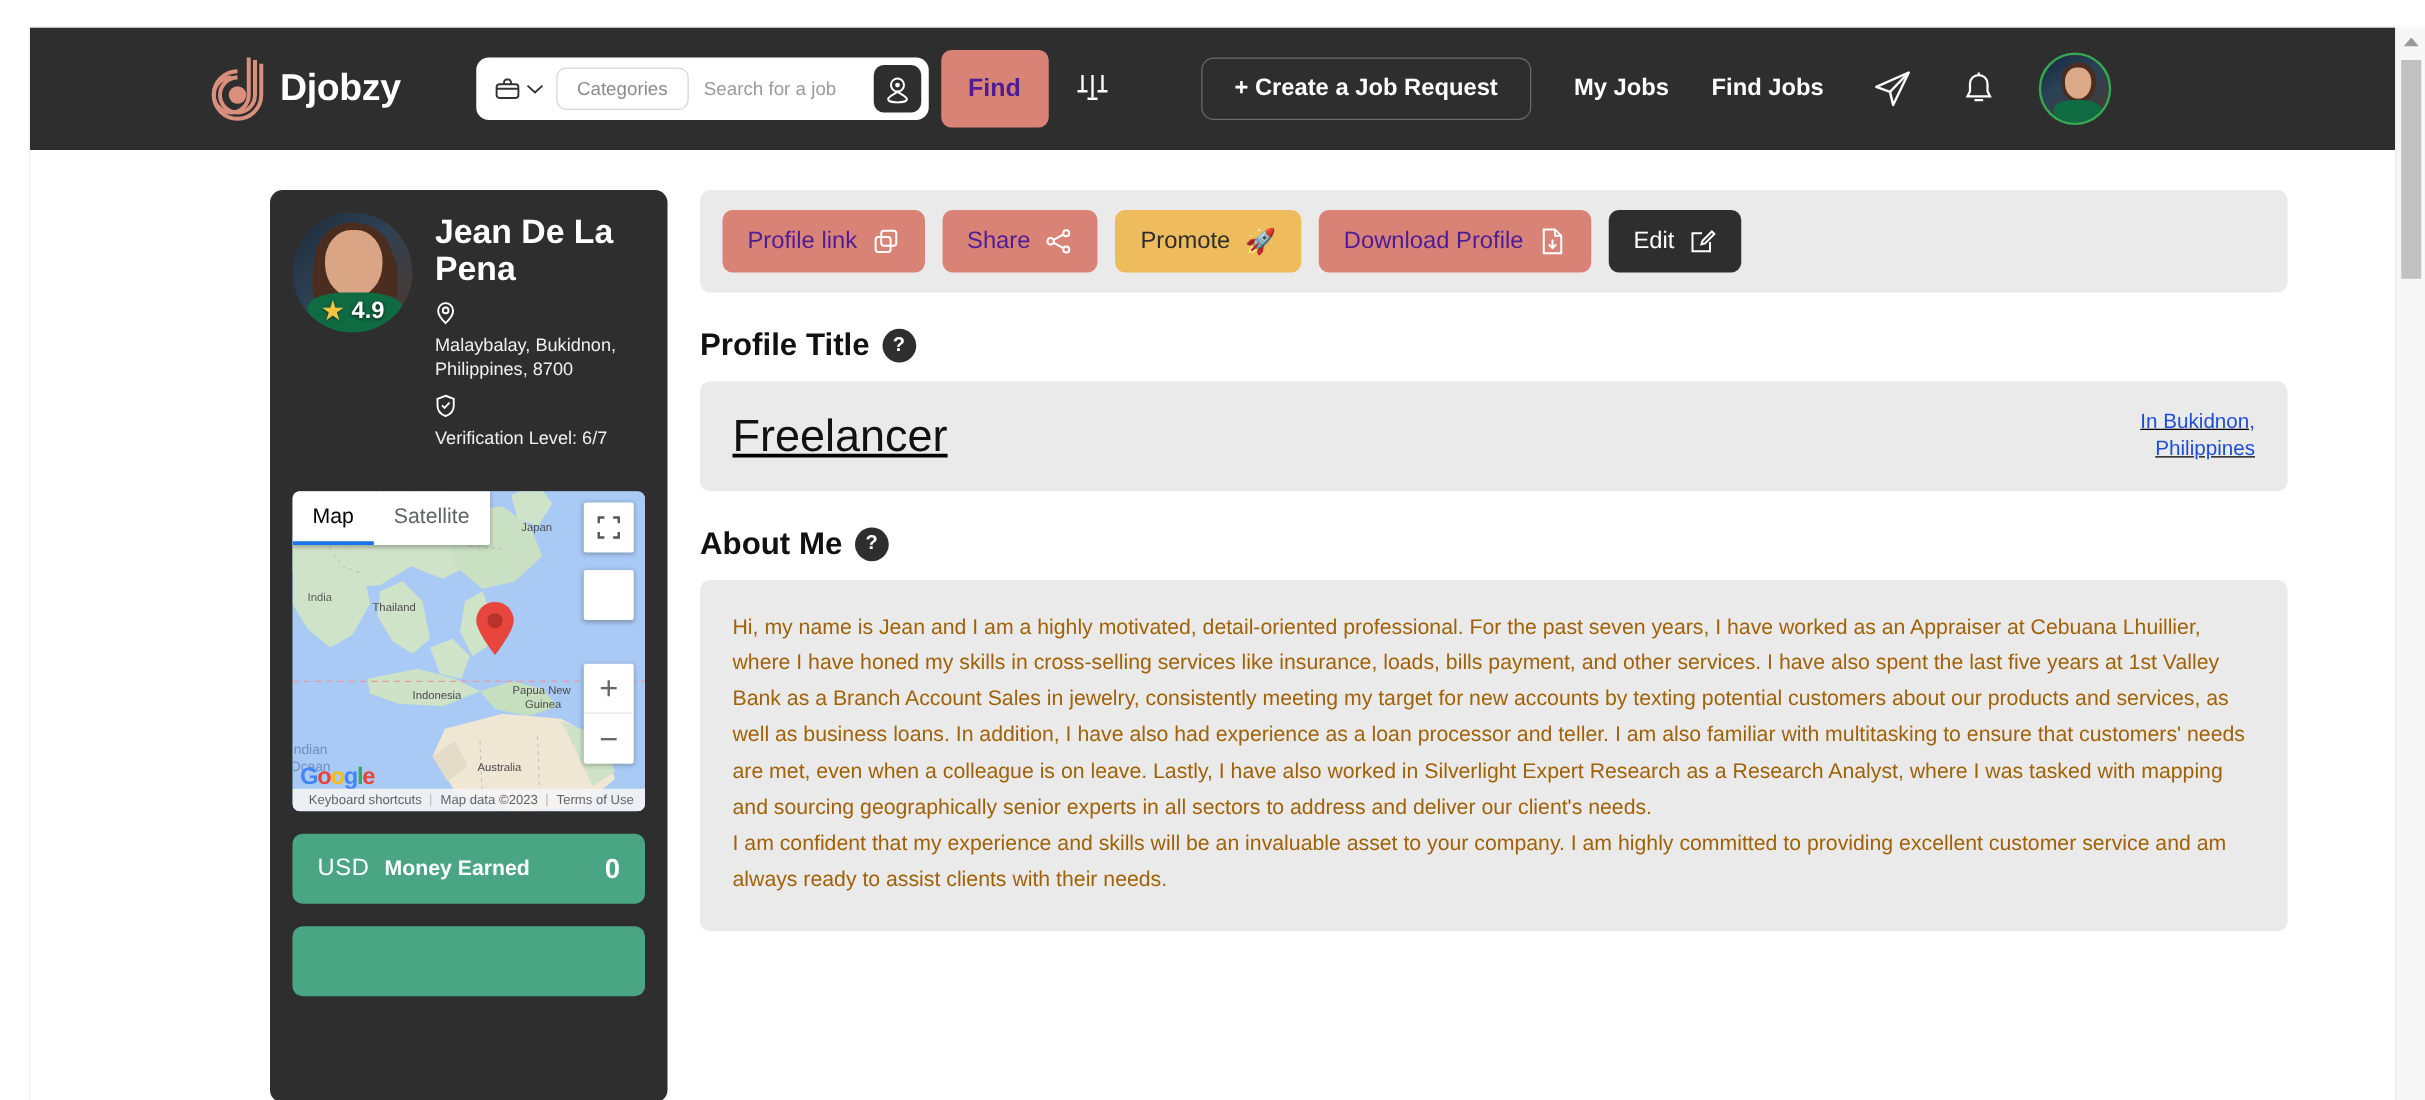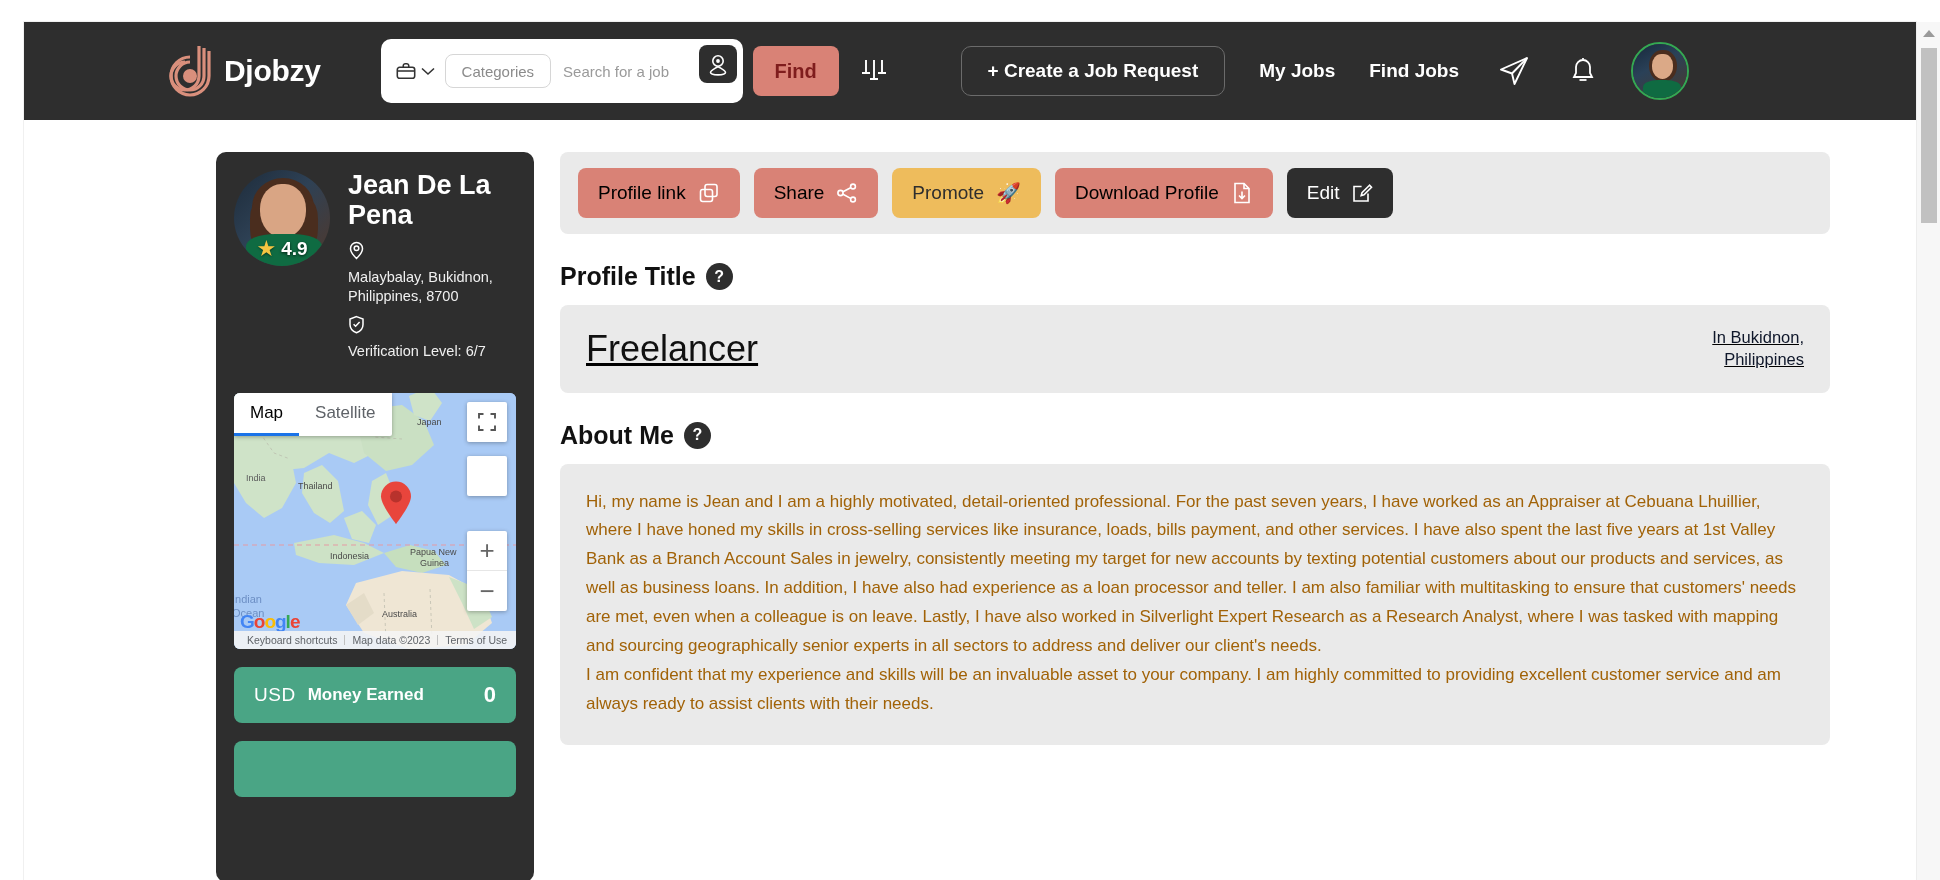--- a/index.html
+++ b/index.html
@@ -36,21 +36,21 @@
   .logo-mark { width: 48px; height: 58px; display:block; }
   .brand-name {
     color: #ffffff; font-size: 30px; font-weight: 700; letter-spacing: -0.3px;
   }
 
   
   .searchwrap {
     display: flex; align-items: center;
     background: #ffffff;
     border-radius: 10px;
-    height: 64px;
+    height: 50px;
     margin-left: 60px;
     padding-left: 14px;
     width: 362px;
     position: relative;
   }
   .cat-icon-group { display:flex; align-items:center; gap:4px; }
   .briefcase { width: 22px; height: 22px; }
   .chev { width: 14px; height: 9px; }
   .cat-box {
     margin-left: 10px;
@@ -74,24 +74,24 @@
   .loc-btn {
     position: absolute; right: 6px; top: 6px;
     width: 38px; height: 38px;
     background: #2e2e2e; border-radius: 8px;
     display:flex; align-items:center; justify-content:center;
     cursor: pointer;
   }
   .find-btn {
     margin-left: 10px;
     background: #d98276;
-    color: #7f1d1d;
+    color: #4c1d95;
     border: none;
     border-radius: 8px;
-    width: 86px; height: 50px;
+    width: 86px; height: 62px;
     font-size: 20px; font-weight: 700;
     font-family: "Liberation Sans", sans-serif;
     cursor: pointer;
   }
   .filter-icon { margin-left: 20px; width: 30px; height: 30px; cursor:pointer; }
 
   .create-btn {
     margin-left: 72px;
     border: 1px solid #6b6b6b;
     border-radius: 10px;
@@ -291,21 +291,21 @@
   }
   .btn {
     border: none; border-radius: 8px;
     height: 50px; padding: 0 20px;
     display: flex; align-items: center; gap: 12px;
     font-size: 19px; font-weight: 400;
     font-family: "Liberation Sans", sans-serif;
     cursor: pointer;
     white-space: nowrap;
   }
-  .btn-salmon { background: #d98276; color: #000000; }
+  .btn-salmon { background: #d98276; color: #4c1d95; }
   .btn-amber  { background: #eebc5c; color: #2e2e2e; }
   .btn-dark   { background: #2e2e2e; color: #ffffff; }
 
   .section-head {
     display: flex; align-items: center; gap: 10px;
     margin: 28px 0 14px 0;
   }
   .section-title { font-size: 25px; font-weight: 700; color: #111111; }
   .help-dot {
     width: 27px; height: 27px; border-radius: 50%;
@@ -315,21 +315,21 @@
     cursor: pointer;
   }
   .panel-box {
     background: #eaeaea;
     border-radius: 8px;
     padding: 22px 26px;
   }
   .title-row { display: flex; align-items: center; justify-content: space-between; text-decoration: underline; }
   .freelancer-title { font-size: 36px; font-weight: 400; color: #111111; }
   .title-loc {
-    font-size: 16.5px; color: #0f172a; text-align: right;
+    font-size: 16.5px; color: #1d4ed8; text-align: right;
     line-height: 1.32; white-space: pre-line;
   }
   .about-box { padding: 24px 26px 26px 26px; min-height: 270px; }
   .about-text {
     font-size: 17px; line-height: 1.7; color: #a16207;
     white-space: pre-line;
   }
 
   
   .vscroll {

